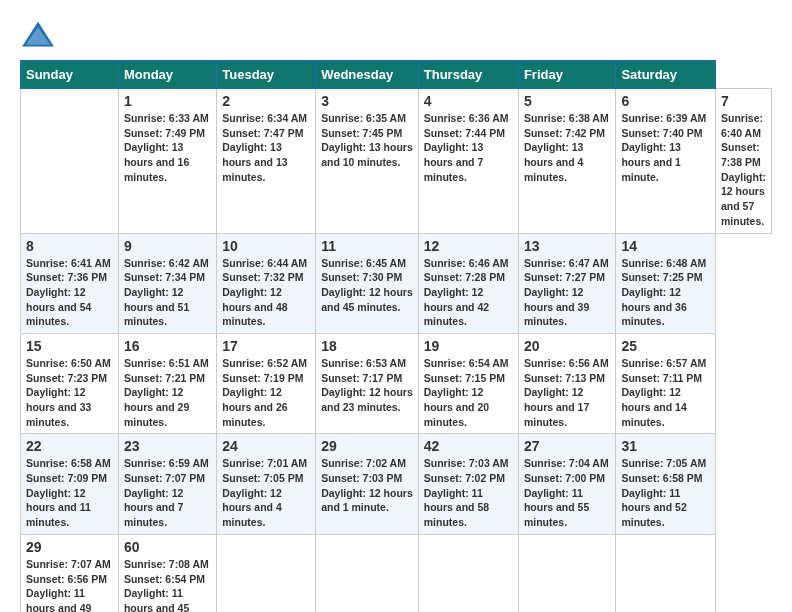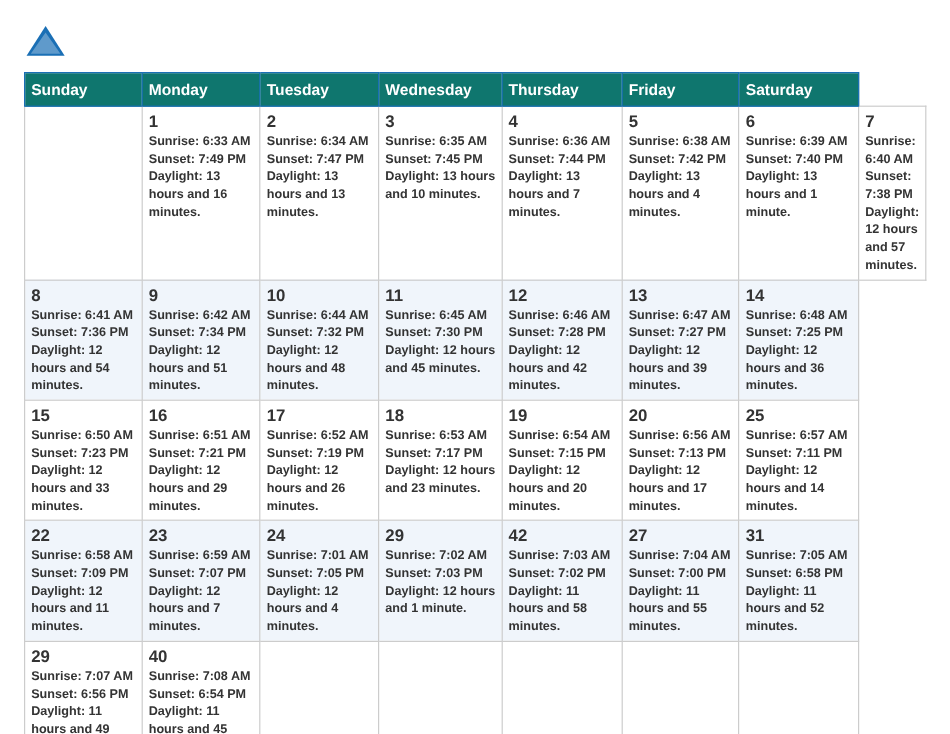--- a/index.html
+++ b/index.html
@@ -243,21 +243,21 @@
           <span class="day-number">31</span>
 <div class="day-info">Sunrise: 7:05 AM<br>Sunset: 6:58 PM<br>Daylight: 11 hours and 52 minutes.</div>
         </td>
       </tr>
       <tr class="week-row">
         <td>
           <span class="day-number">29</span>
 <div class="day-info">Sunrise: 7:07 AM<br>Sunset: 6:56 PM<br>Daylight: 11 hours and 49 minutes.</div>
         </td>
         <td>
-          <span class="day-number">40</span>
+          <span class="day-number">60</span>
 <div class="day-info">Sunrise: 7:08 AM<br>Sunset: 6:54 PM<br>Daylight: 11 hours and 45 minutes.</div>
         </td>
         <td class="empty"></td>
         <td class="empty"></td>
         <td class="empty"></td>
         <td class="empty"></td>
         <td class="empty"></td>
       </tr>
     </tbody>
 </table>

